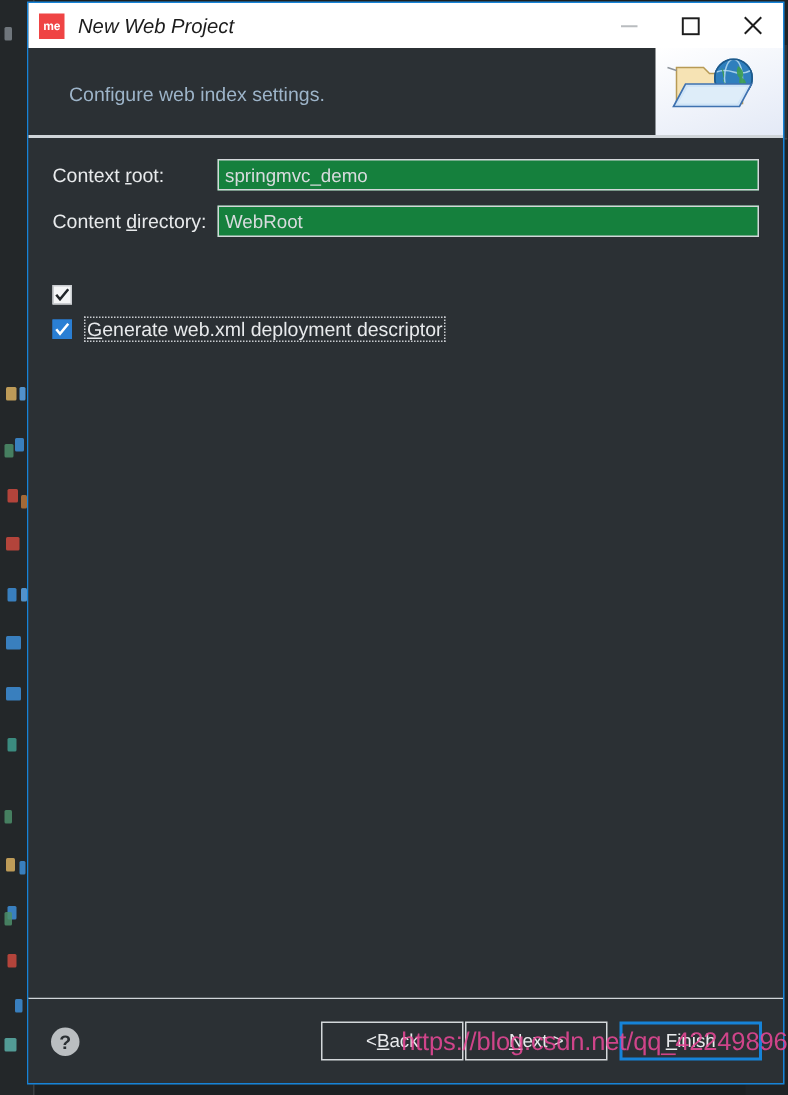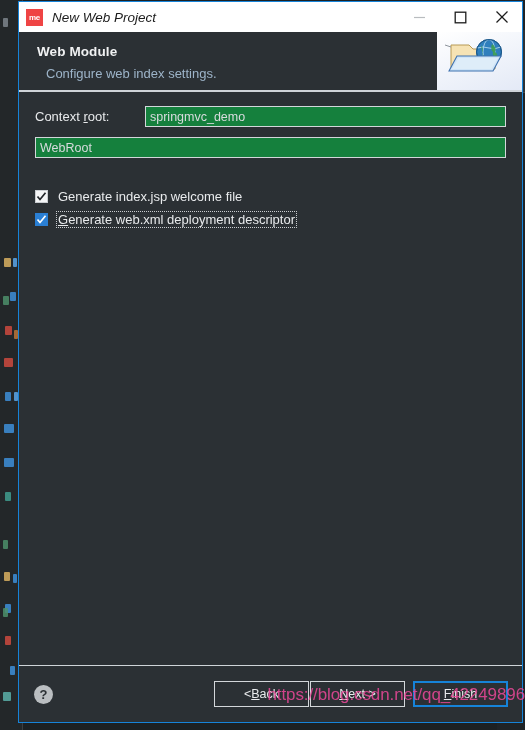--- a/index.html
+++ b/index.html
@@ -337,21 +337,20 @@
       <div class="win-btn">
         <svg width="14" height="14" viewBox="0 0 14 14" aria-hidden="true">
           <line x1="1.5" y1="1.5" x2="12.5" y2="12.5" stroke="#1d1d1d" stroke-width="1.3"></line>
           <line x1="12.5" y1="1.5" x2="1.5" y2="12.5" stroke="#1d1d1d" stroke-width="1.3"></line>
         </svg>
       </div>
     </div>
   </div>
 
   <div id="header">
-    <div id="header-title">Web Module</div>
     <div id="header-sub">Configure web index settings.</div>
     <div id="header-graphic">
       <svg width="72" height="54" viewBox="0 0 72 54" aria-hidden="true">
 
         <path d="M8 14 L8 10 L26 10 L30 14 L52 14 L52 34 L8 34 Z" fill="#f6e3b4" stroke="#b79a55" stroke-width="1"></path>
 
         <circle cx="46" cy="17" r="12.5" fill="#2f7fbd" stroke="#1d5a8c" stroke-width="1"></circle>
         <path d="M34.5 13 Q40 11 46 13 Q52 15 57.5 12" fill="none" stroke="#bfe2f5" stroke-width="1" opacity=".8"></path>
         <path d="M36 24 Q44 27 56 23" fill="none" stroke="#bfe2f5" stroke-width="1" opacity=".8"></path>
         <ellipse cx="46" cy="17" rx="6" ry="12.5" fill="none" stroke="#bfe2f5" stroke-width="1" opacity=".8"></ellipse>
@@ -369,32 +368,32 @@
   </div>
 
   <div id="body">
 
     <div class="field-row">
       <div class="field-label"><span>Context </span><u>r</u><span>oot:</span></div>
       <input class="text-input" type="text" value="springmvc_demo" style="">
     </div>
 
     <div class="field-row">
+      <div class="field-label"><span>Content </span><u>d</u><span>irectory:</span></div>
       <input class="text-input" type="text" value="WebRoot" style="">
     </div>
 
     <div class="check-group">
 
       <div class="check-row">
         <span class="cbox plain">
           <svg width="11" height="11" viewBox="0 0 11 11" aria-hidden="true">
             <polyline points="1.5,5.5 4,8.5 9.5,1.8" fill="none" stroke="#22262a" stroke-width="1.7"></polyline>
           </svg>
         </span>
-        <span class="check-label"><span>Generate index.jsp welcome file</span><u></u><span></span></span>
       </div>
 
       <div class="check-row">
         <span class="cbox focused">
           <svg width="11" height="11" viewBox="0 0 11 11" aria-hidden="true">
             <polyline points="1.5,5.5 4,8.5 9.5,1.8" fill="none" stroke="#ffffff" stroke-width="1.7"></polyline>
           </svg>
         </span>
         <span class="check-label focus-ring"><span></span><u>G</u><span>enerate web.xml deployment descriptor</span></span>
       </div>

